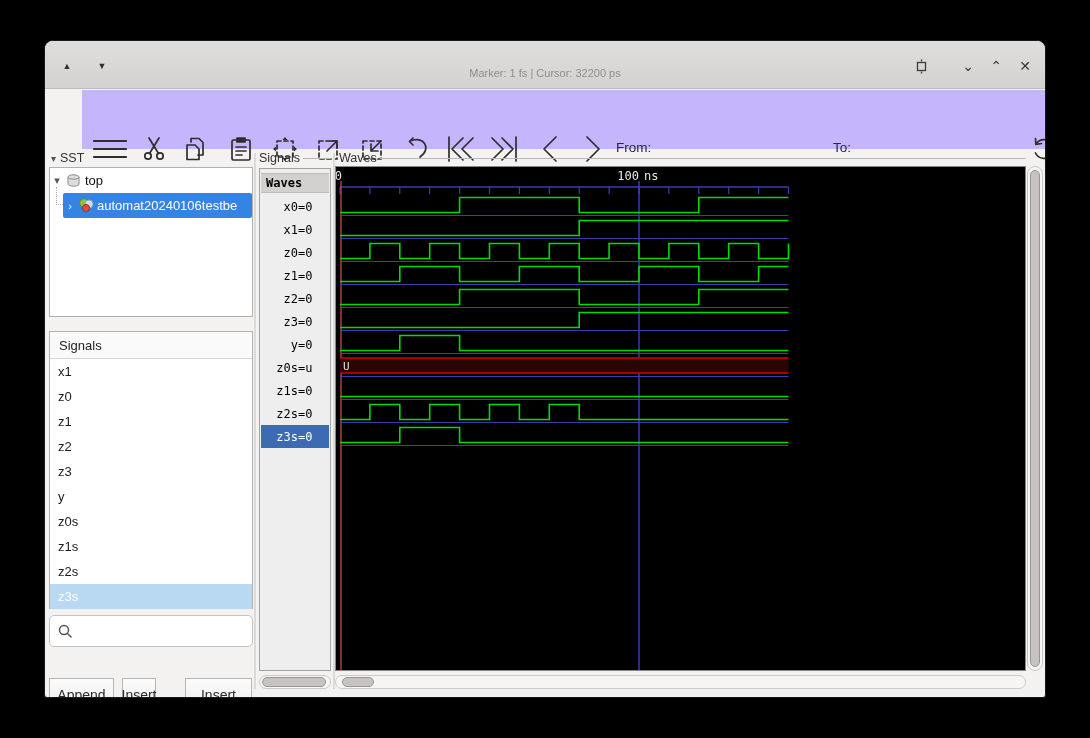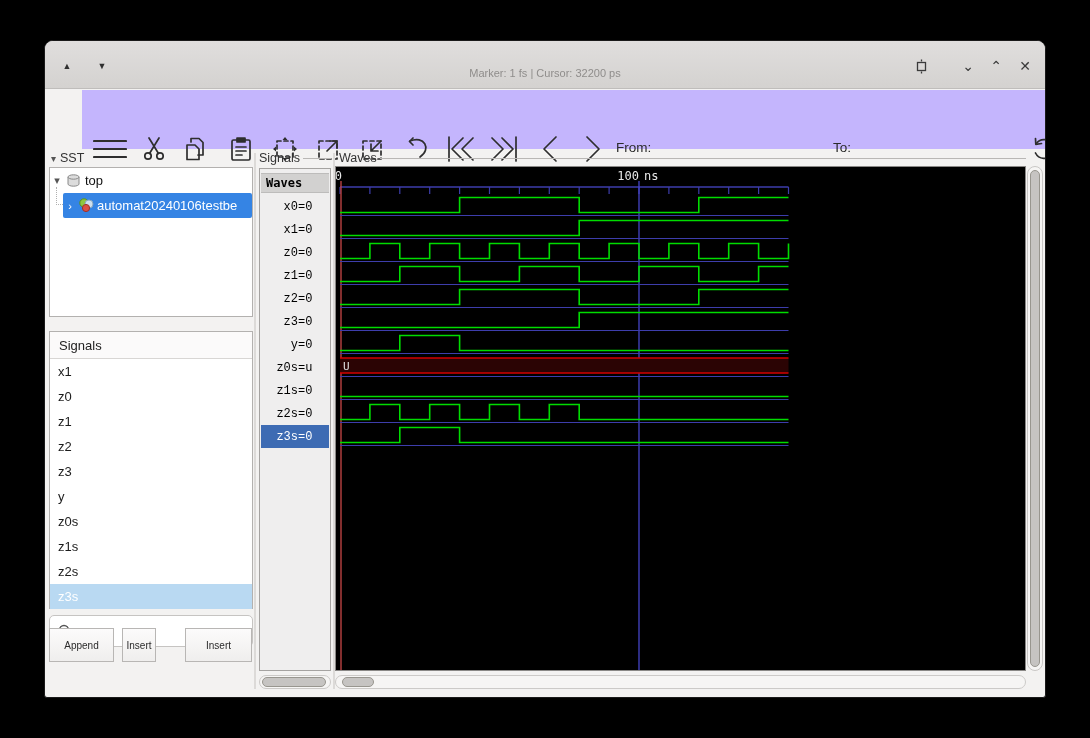--- a/index.html
+++ b/index.html
@@ -39,30 +39,30 @@
     overflow:hidden;white-space:nowrap;}
   .dotline{position:absolute;left:6px;top:-6px;width:7px;height:18px;
     border-left:1px dotted #b0b0b0;border-bottom:1px dotted #b0b0b0;}
   #signal-listbox{left:4px;top:290px;width:204px;height:278px;}
   #siglist-header{height:27px;border-bottom:1px solid #d8d6d4;display:flex;align-items:center;
     padding-left:9px;font-size:13px;color:#222;background:#fbfafa;}
   .sl-row{height:25px;display:flex;align-items:center;padding-left:8px;font-size:13px;color:#1c1c1c;}
   .sl-row.selected{background:#b9d9f2;color:#fff;}
   #search-box{position:absolute;left:4px;top:574px;width:204px;height:32px;background:#fff;
     border:1px solid #c6c4c2;border-radius:5px;display:flex;align-items:center;padding-left:8px;}
-  .btn{position:absolute;top:587px;height:34px;background:linear-gradient(#fcfbfb,#efeeed);
-    border:1px solid #b8b6b4;border-radius:0;font-size:10px;color:#2b2b2b;
+  .btn{position:absolute;top:637px;height:34px;background:linear-gradient(#fcfbfb,#efeeed);
+    border:1px solid #b8b6b4;border-radius:0;font-size:14px;color:#2b2b2b;
     display:flex;align-items:center;justify-content:center;font-family:"Liberation Sans",sans-serif;}
   
   #sig-panel{position:absolute;left:214px;top:127px;width:72px;height:503px;background:#efeeee;
     border:1px solid #a5a3a1;font-family:"DejaVu Sans Mono",monospace;font-size:12px;color:#000;}
   #time-header{position:absolute;left:1px;right:1px;top:4px;height:20px;background:#d2d1d0;
     border-top:1px solid #bdbcbb;border-bottom:1px solid #bdbcbb;
     display:flex;align-items:center;padding-left:5px;font-weight:bold;}
-  .sig-row{position:absolute;left:1px;right:1px;height:23px;display:flex;align-items:center;font-family:Liberation Mono, monospace;}
+  .sig-row{position:absolute;left:1px;right:1px;height:23px;display:flex;align-items:center;}
   .sig-row .nm{width:37px;text-align:right;white-space:pre;}
   .sig-row.selected{background:#3d6bb3;color:#fff;}
   
   #wave-box{position:absolute;left:290px;top:125px;width:691px;height:505px;background:#000;
     border:1px solid #8a8886;}
   #vscroll{position:absolute;left:982px;top:125px;width:16px;height:505px;background:#f6f5f4;
     border:1px solid #c9c7c5;border-radius:8px;}
   #vscroll .thumb{position:absolute;left:2px;right:2px;top:3px;bottom:3px;background:#c6c4c2;
     border:1px solid #98968f;border-radius:7px;}
   .hscroll{position:absolute;top:634px;height:14px;background:#f6f5f4;border:1px solid #cccac8;

